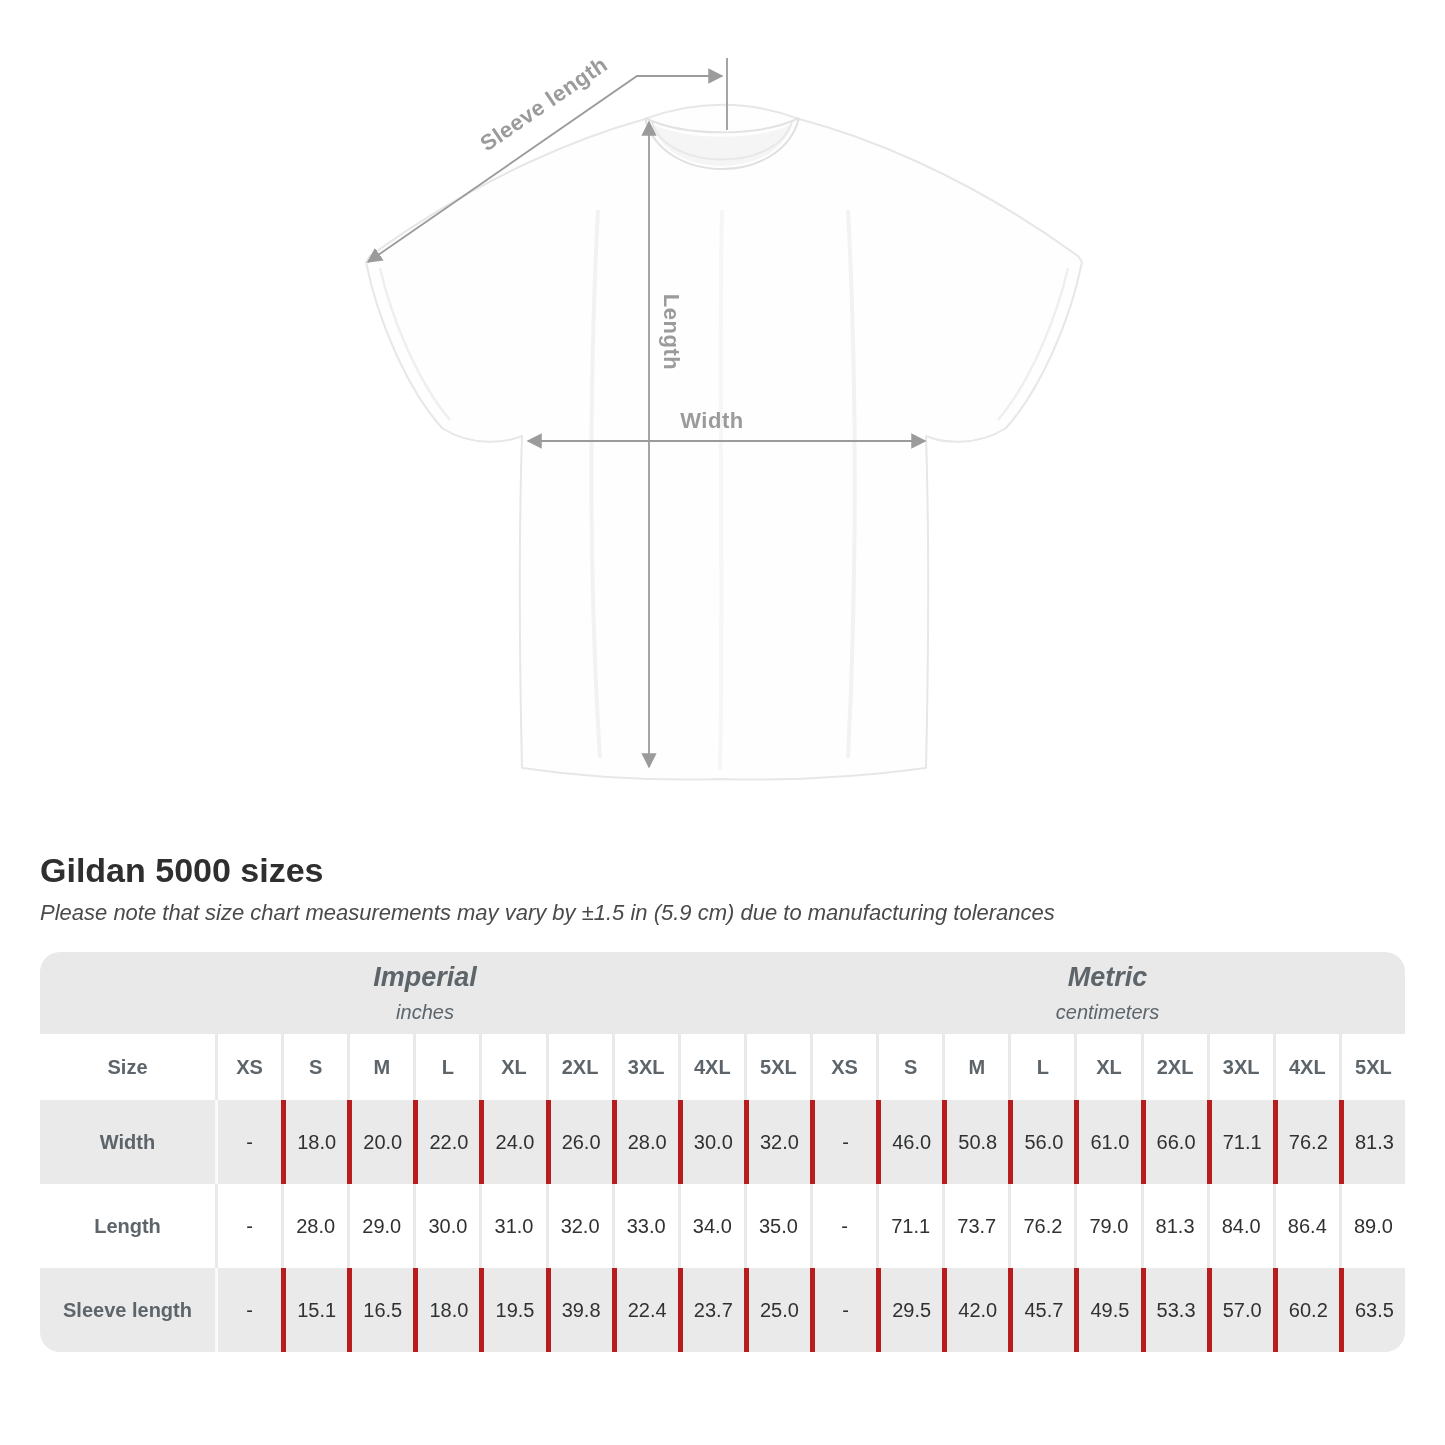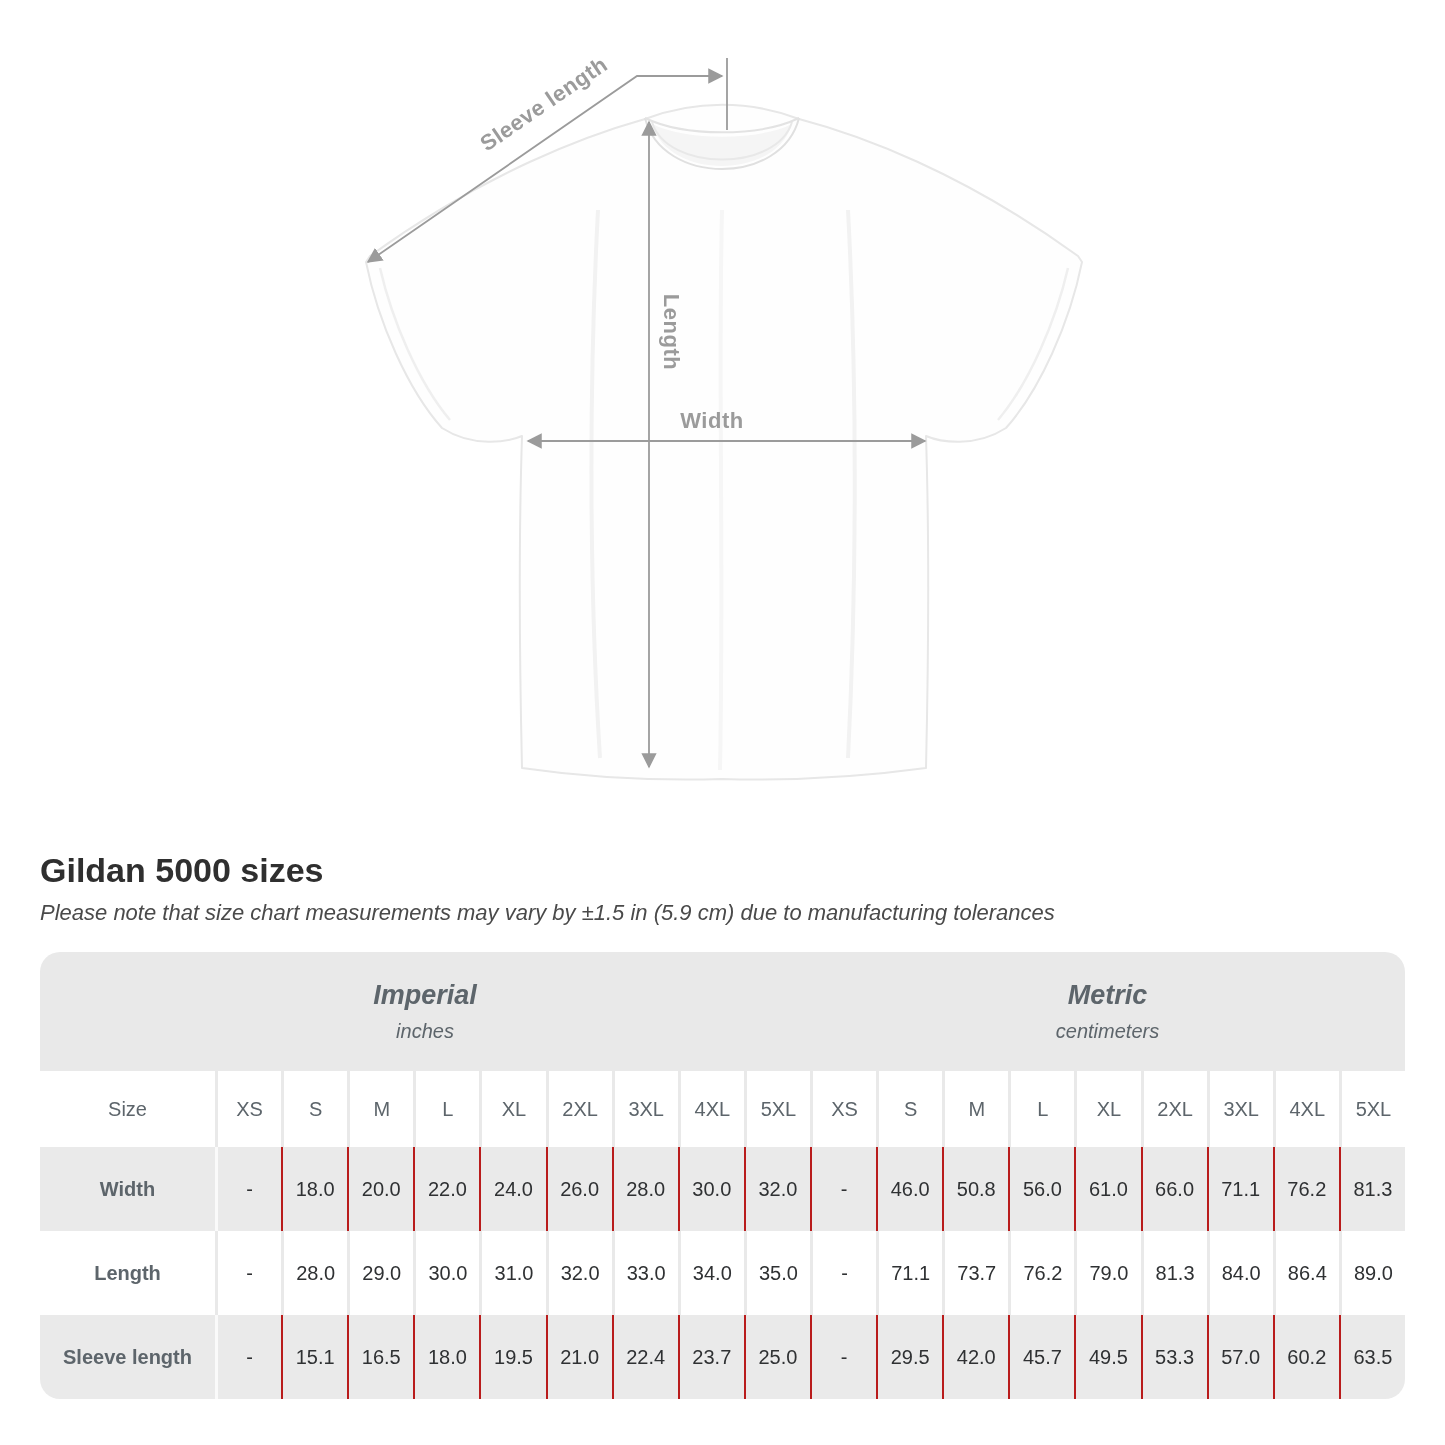--- a/index.html
+++ b/index.html
@@ -15,36 +15,36 @@
   
   .heading{text-align:left;margin:0 40px;}
   .page-title{font-size:34px;font-weight:bold;color:#2f2f2f;margin:6px 0 10px 0;}
   .page-subtitle{font-size:22px;font-style:italic;color:#4a4a4a;margin:0 0 26px 0;}
   
   .table-wrap{margin:0 40px;}
   table.size-table{border-collapse:separate;border-spacing:0;table-layout:fixed;width:1365px;}
   table.size-table col.label-col{width:175px;}
   table.size-table th,table.size-table td{padding:0;text-align:center;vertical-align:middle;font-weight:normal;}
   
-  tr.group-row th{background:#e9e9e9;height:119px;}
+  tr.group-row th{background:#e9e9e9;height:82px;}
   tr.group-row th.g-left{border-radius:20px 0 0 0;}
   tr.group-row th.g-right{border-radius:0 20px 0 0;}
   .group-label{font-size:27px;font-weight:bold;font-style:italic;color:#5d656b;line-height:1.15;}
   .group-unit{font-size:20px;font-style:italic;color:#5d656b;margin-top:8px;}
   
-  tr.sizes-row th{background:#ffffff;height:76px;font-size:20px;font-weight:normal;color:#5d656b;}
+  tr.sizes-row th{background:#ffffff;height:66px;font-size:20px;font-weight:bold;color:#5d656b;}
   tr.sizes-row th + th{border-left:3px solid #e9e9e9;margin-left:12px;}
   
   tr.data-row{height:84px;}
   tr.data-row th{font-size:20px;font-weight:bold;color:#5d656b;}
   tr.data-row td{font-size:20px;color:#2f3133;}
   tr.gray th,tr.gray td{background:#eaeaea;}
   tr.white th,tr.white td{background:#ffffff;}
   tr.gray td,tr.gray th + td{border-left:3px solid #fafafa;}
-  tr.gray td + td{border-left:2px solid #b91c1c;}
+  tr.gray td + td{border-left:5px solid #b91c1c;}
   tr.white th + td,tr.white td + td{border-left:3px solid #e9e9e9;}
   tr.last th.row-label{border-radius:0 0 0 20px;}
   tr.last td.last-cell{border-radius:0 0 20px 0;}
 </style>
 </head>
 <body>
 
 <div class="diagram-section">
   <svg width="1445" height="845" viewBox="0 0 1445 845">
     <defs>
@@ -204,21 +204,21 @@
       <td>89.0</td>
     </tr>
 
     <tr class="data-row gray last">
       <th class="row-label">Sleeve length</th>
       <td>-</td>
       <td>15.1</td>
       <td>16.5</td>
       <td>18.0</td>
       <td>19.5</td>
-      <td>21.0</td>
+      <td>39.8</td>
       <td>22.4</td>
       <td>23.7</td>
       <td>25.0</td>
       <td>-</td>
       <td>29.5</td>
       <td>42.0</td>
       <td>45.7</td>
       <td>49.5</td>
       <td>53.3</td>
       <td>57.0</td>

